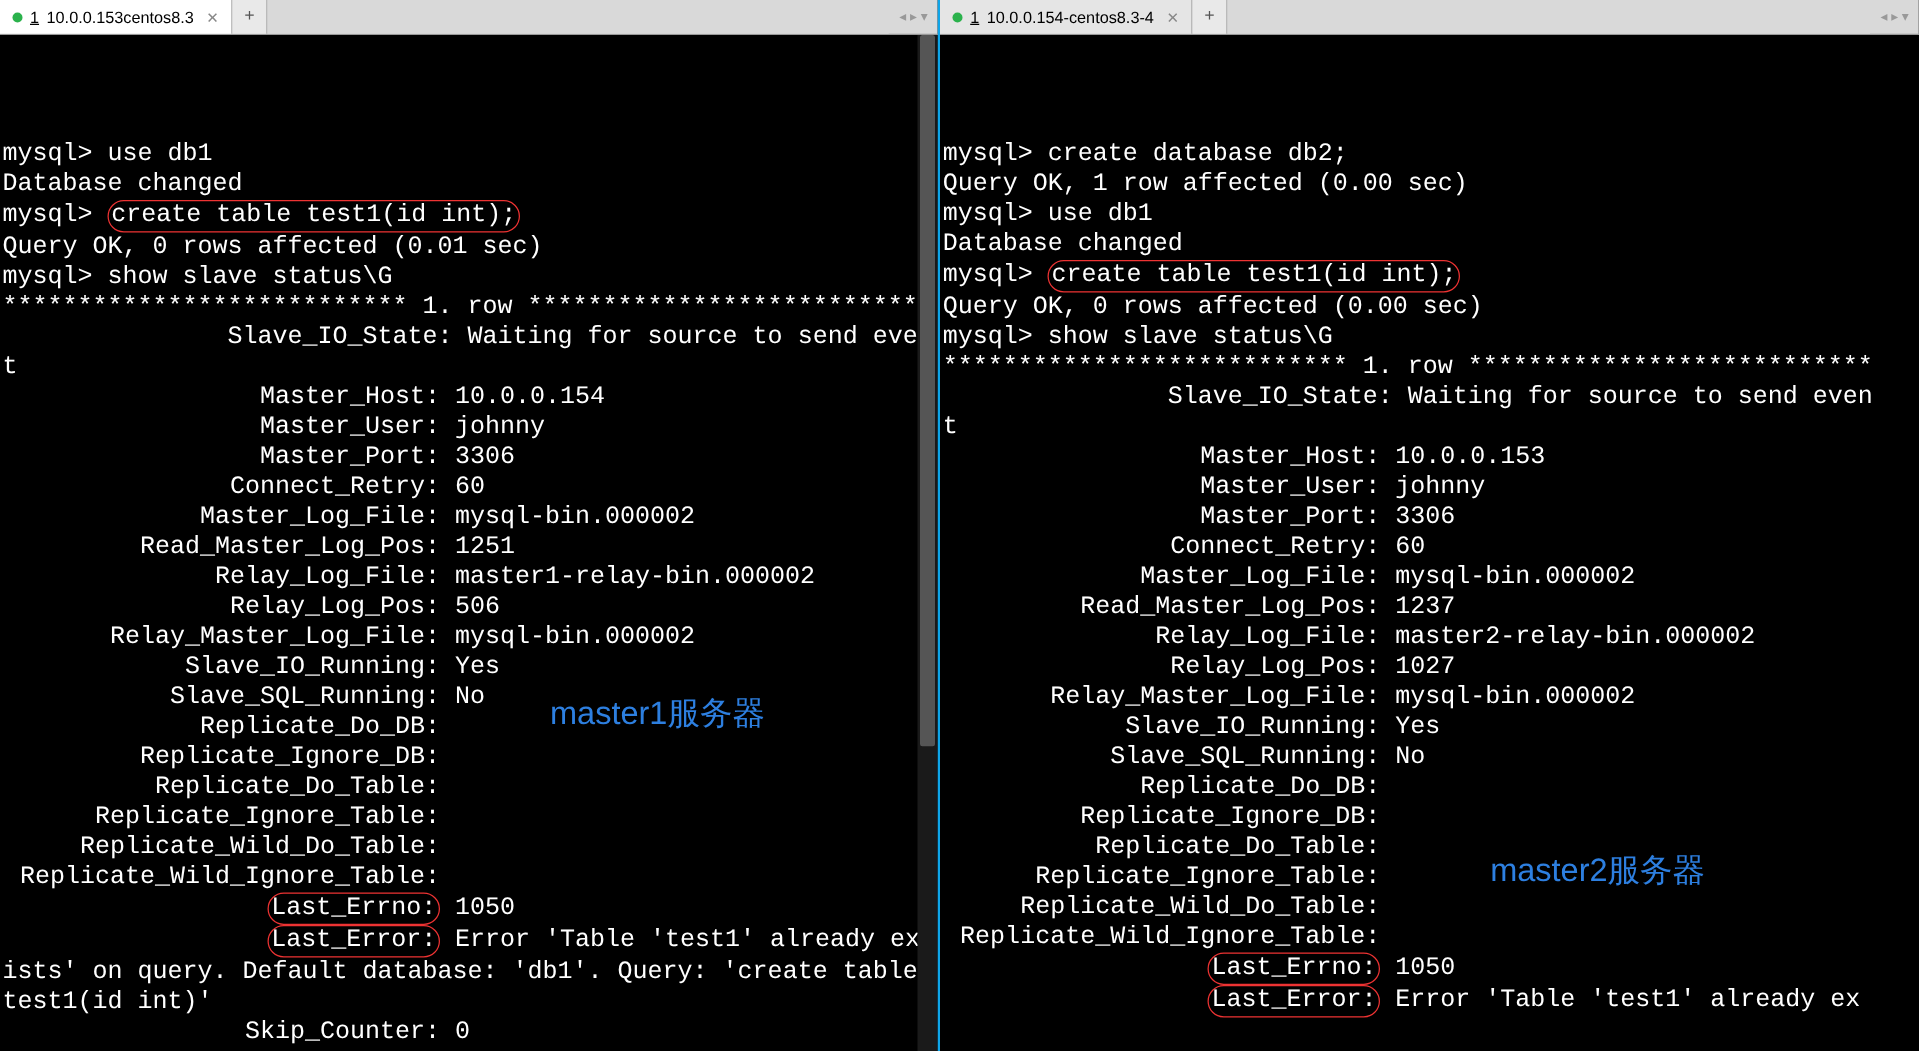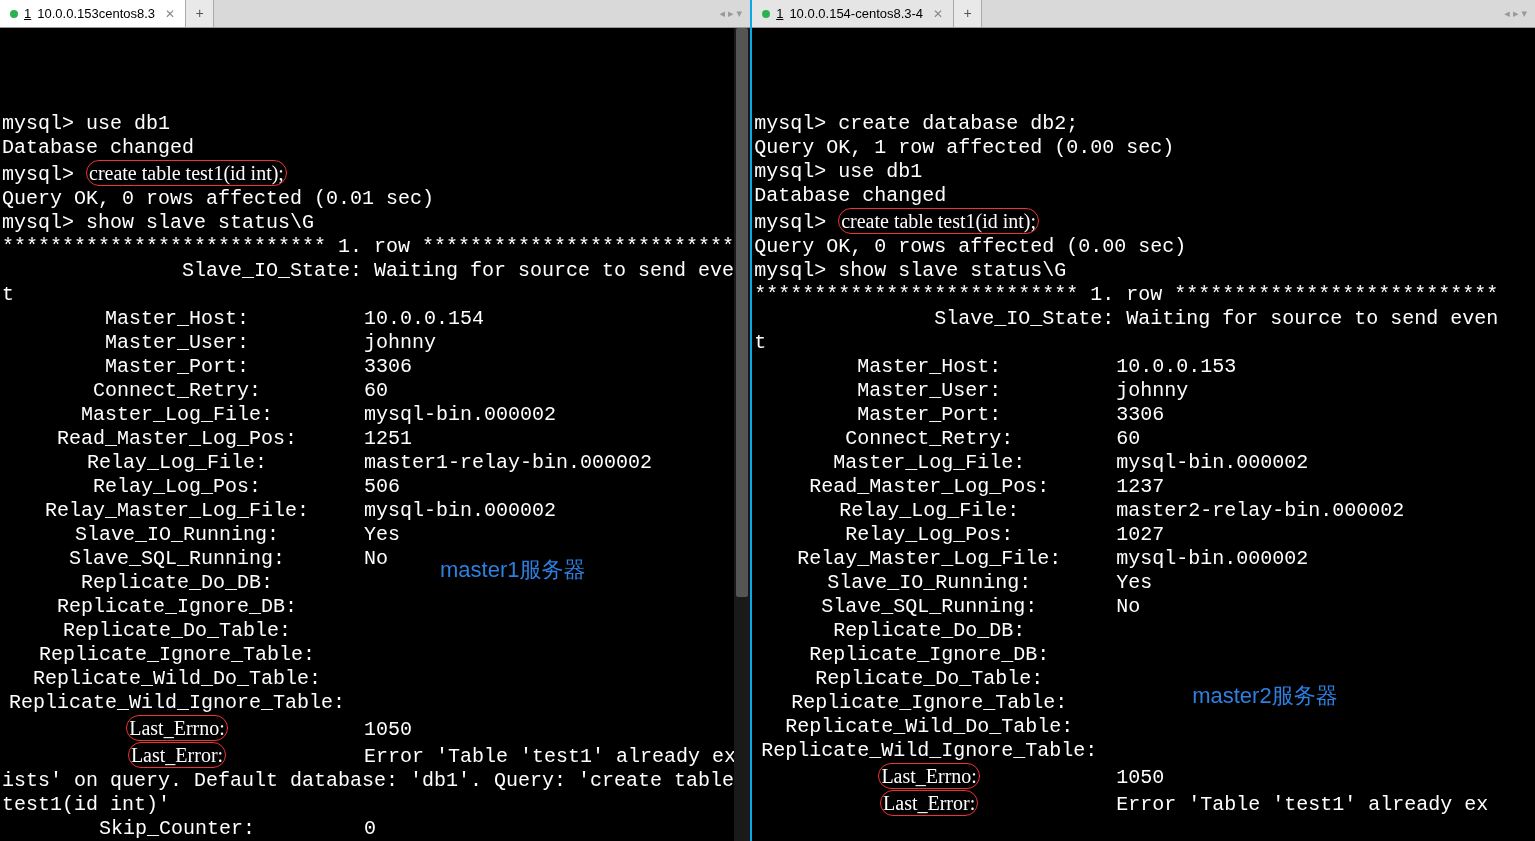--- a/index.html
+++ b/index.html
@@ -60,34 +60,33 @@
   padding: 0 2px;
   color: #fff;
   white-space: pre;
   line-height: 24px;
   position: relative;
   overflow: hidden;
 }
 .term-inner { padding-top: 36px; }
 .ln { display: block; }
 .kv-row { display: block; }
-.kv-key { display: inline-block; width: 350px; text-align: center; }
+.kv-key { display: inline-block; width: 350px; text-align: right; }
 .kv-val { display: inline; }
 .redbox {
   border: 1px solid #e33;
   border-radius: 13px;
   display: inline-block;
   padding: 0 2px;
-  font-family: Liberation Serif, serif;
 }
 .annot {
   position: absolute;
   color: #2d7fe0;
   font-family: "Microsoft YaHei", Arial, sans-serif;
-  font-size: 22px;
+  font-size: 26px;
   font-weight: 500;
 }
 .scrollbar {
   position: absolute;
   right: 0; top: 28px; bottom: 0; width: 16px;
   background: #1a1a1a;
 }
 .scroll-thumb {
   position: absolute; left: 2px; right: 2px;
   top: 0; height: 70%;

